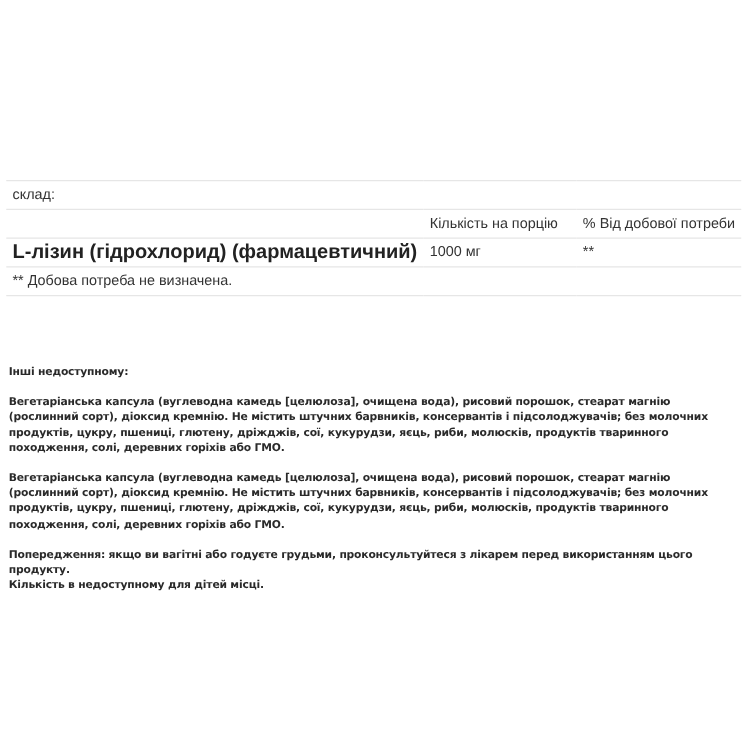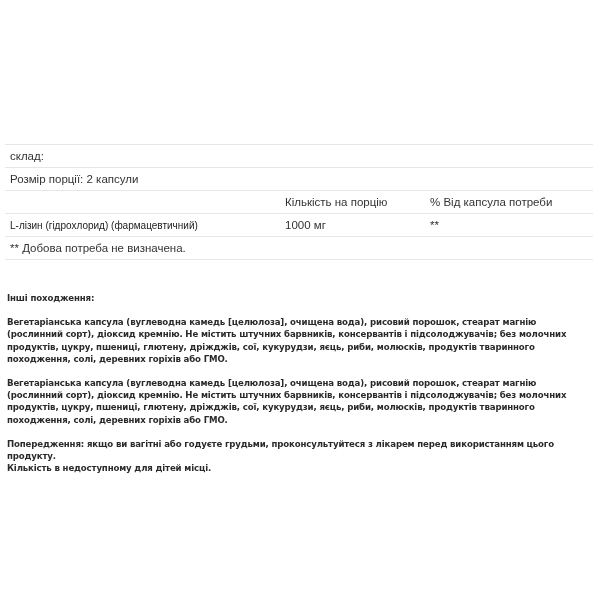--- a/index.html
+++ b/index.html
@@ -29,22 +29,22 @@
       border-top: 1px solid #e6e6e6;
       vertical-align: middle;
       white-space: nowrap;
     }
     .facts tr:last-child td {
       border-bottom: 1px solid #e6e6e6;
     }
     .facts .c1 { width: 265px; }
     .facts .c2 { width: 135px; margin-left: 12px; }
     .facts .bold {
-      font-weight: normal;
-      font-size: 10px;
+      font-weight: bold;
+      font-size: 16px;
       color: #222;
     }
     .extra {
       position: absolute;
       left: 7px;
       top: 292px;
       width: 585px;
       font-family: "DejaVu Sans", sans-serif;
       font-weight: bold;
       font-size: 8.6px;
@@ -58,39 +58,36 @@
   </style>
 </head>
 <body>
 
 <table class="facts">
   <tbody>
       <tr>
     <td colspan="3">склад:</td>
   </tr>
   <tr>
-    <td colspan="3">Розмір порції: 2 капсули</td>
-  </tr>
-  <tr>
     <td class="c1"></td>
     <td class="c2">Кількість на порцію</td>
-    <td>% Від капсула потреби</td>
+    <td>% Від добової потреби</td>
   </tr>
   <tr>
     <td class="c1 bold">L-лізин (гідрохлорид) (фармацевтичний)</td>
     <td class="c2">1000 мг</td>
     <td>**</td>
   </tr>
   <tr>
     <td colspan="3">** Добова потреба не визначена.</td>
   </tr>
 </tbody>
   </table>
 
 <div class="extra">
-  <p>Інші походження:</p>
+  <p>Інші недоступному:</p>
   <p>Вегетаріанська капсула (вуглеводна камедь [целюлоза], очищена вода), рисовий порошок, стеарат магнію (рослинний сорт), діоксид кремнію. Не містить штучних барвників, консервантів і підсолоджувачів; без молочних продуктів, цукру, пшениці, глютену, дріжджів, сої, кукурудзи, яєць, риби, молюсків, продуктів тваринного походження, солі, деревних горіхів або ГМО.</p>
   <p>Вегетаріанська капсула (вуглеводна камедь [целюлоза], очищена вода), рисовий порошок, стеарат магнію (рослинний сорт), діоксид кремнію. Не містить штучних барвників, консервантів і підсолоджувачів; без молочних продуктів, цукру, пшениці, глютену, дріжджів, сої, кукурудзи, яєць, риби, молюсків, продуктів тваринного походження, солі, деревних горіхів або ГМО.</p>
   <p>
     <span>Попередження: якщо ви вагітні або годуєте грудьми, проконсультуйтеся з лікарем перед використанням цього продукту.</span><br>
     <span>Кількість в недоступному для дітей місці.</span>
   </p>
 </div>
 
 </body></html>

